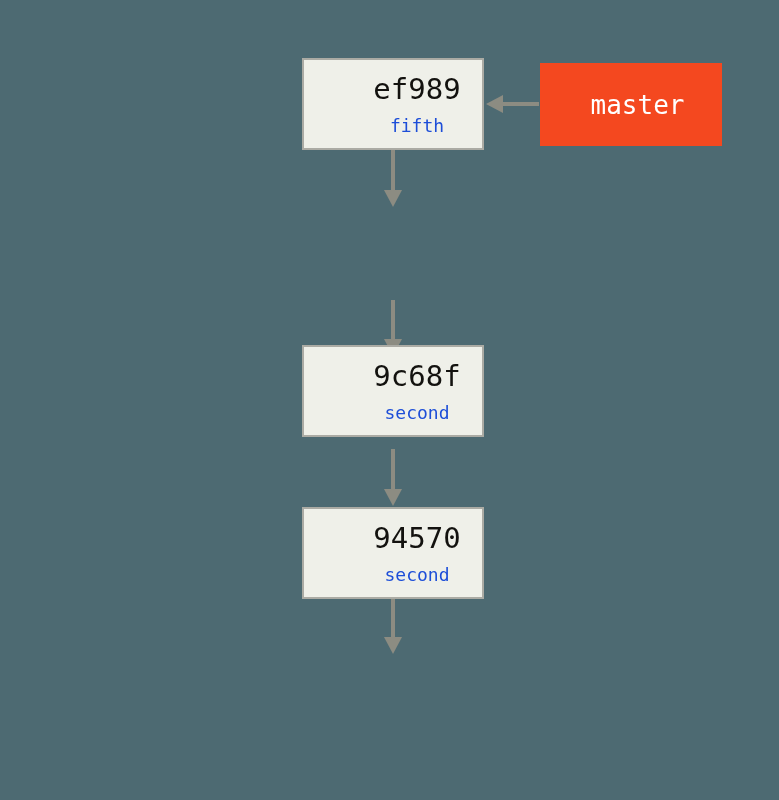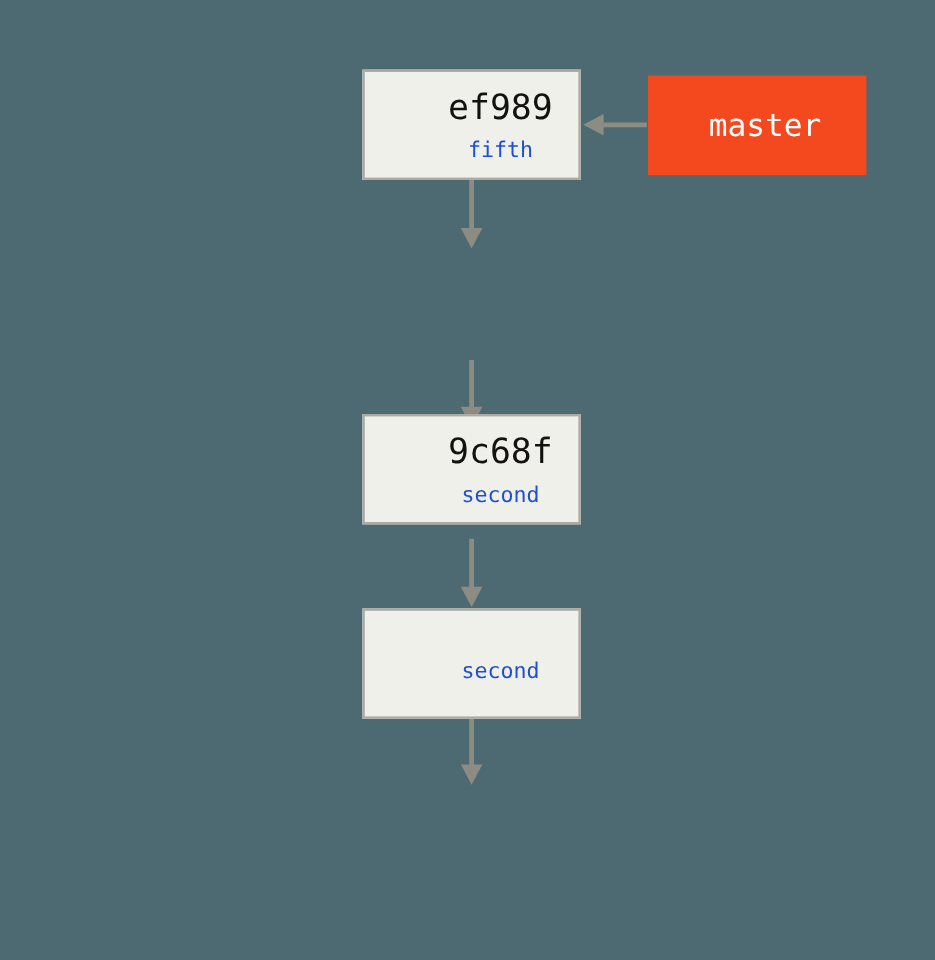--- a/index.html
+++ b/index.html
@@ -112,20 +112,21 @@
     <div class="commit-label">fifth</div>
   </div>
 
 
   <div class="commit-node" style="top:345px">
     <div class="commit-hash">9c68f</div>
     <div class="commit-label">second</div>
   </div>
 
   <div class="commit-node" style="top:507px">
+    <div class="commit-hash">94570</div>
     <div class="commit-label">second</div>
   </div>
 
 
   <div class="branch-node">
     <div class="branch-label">master</div>
   </div>
 
 </div>
 

